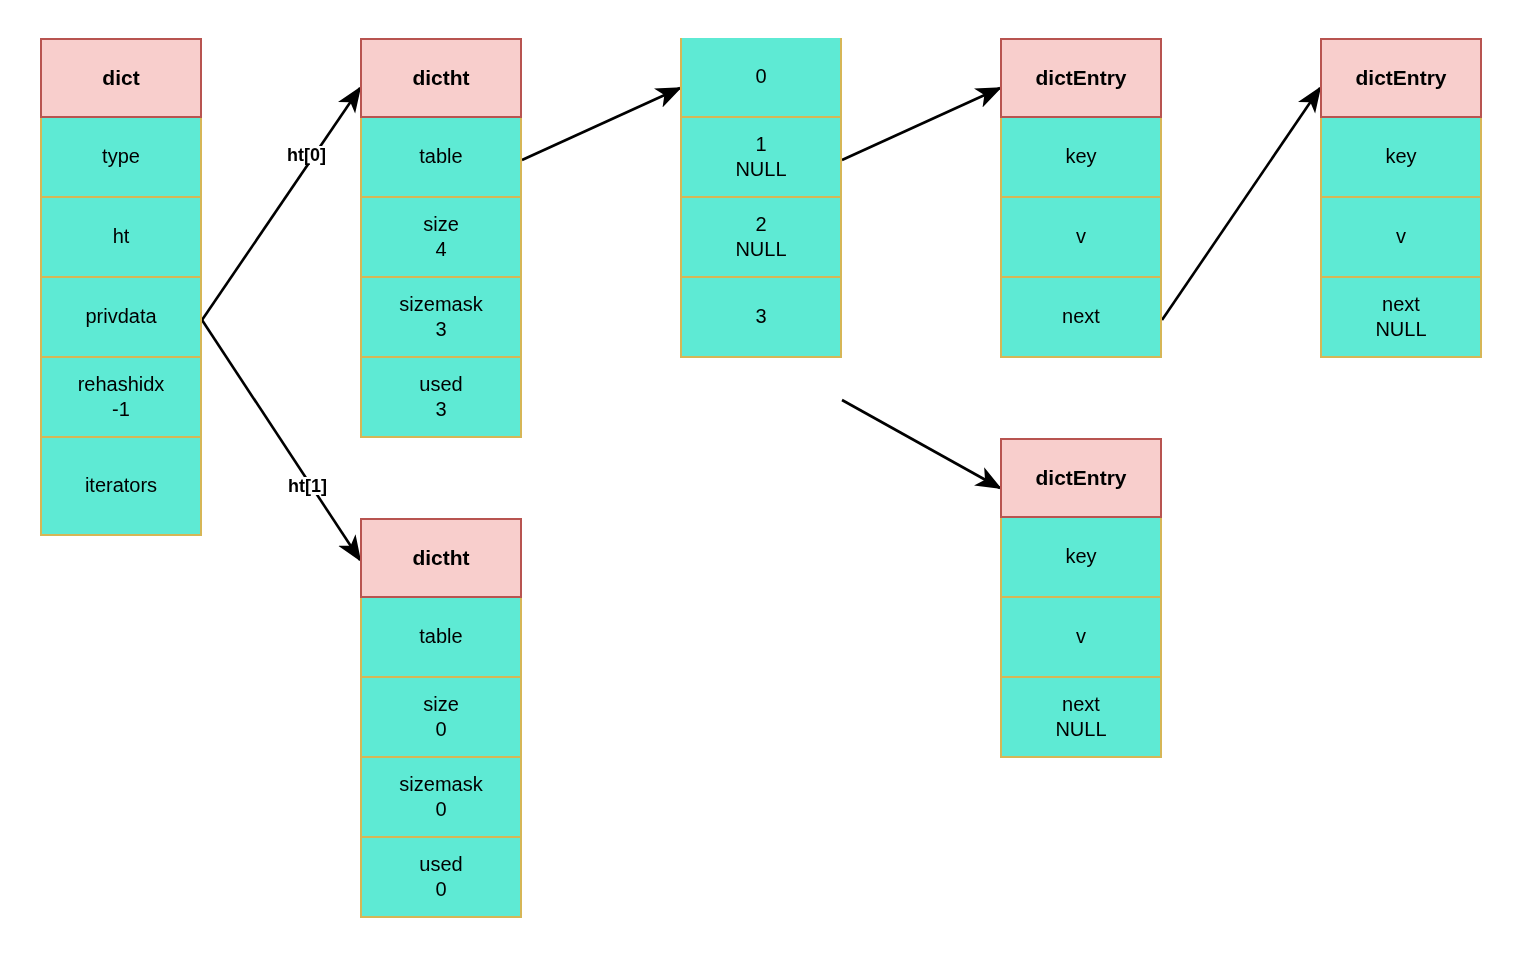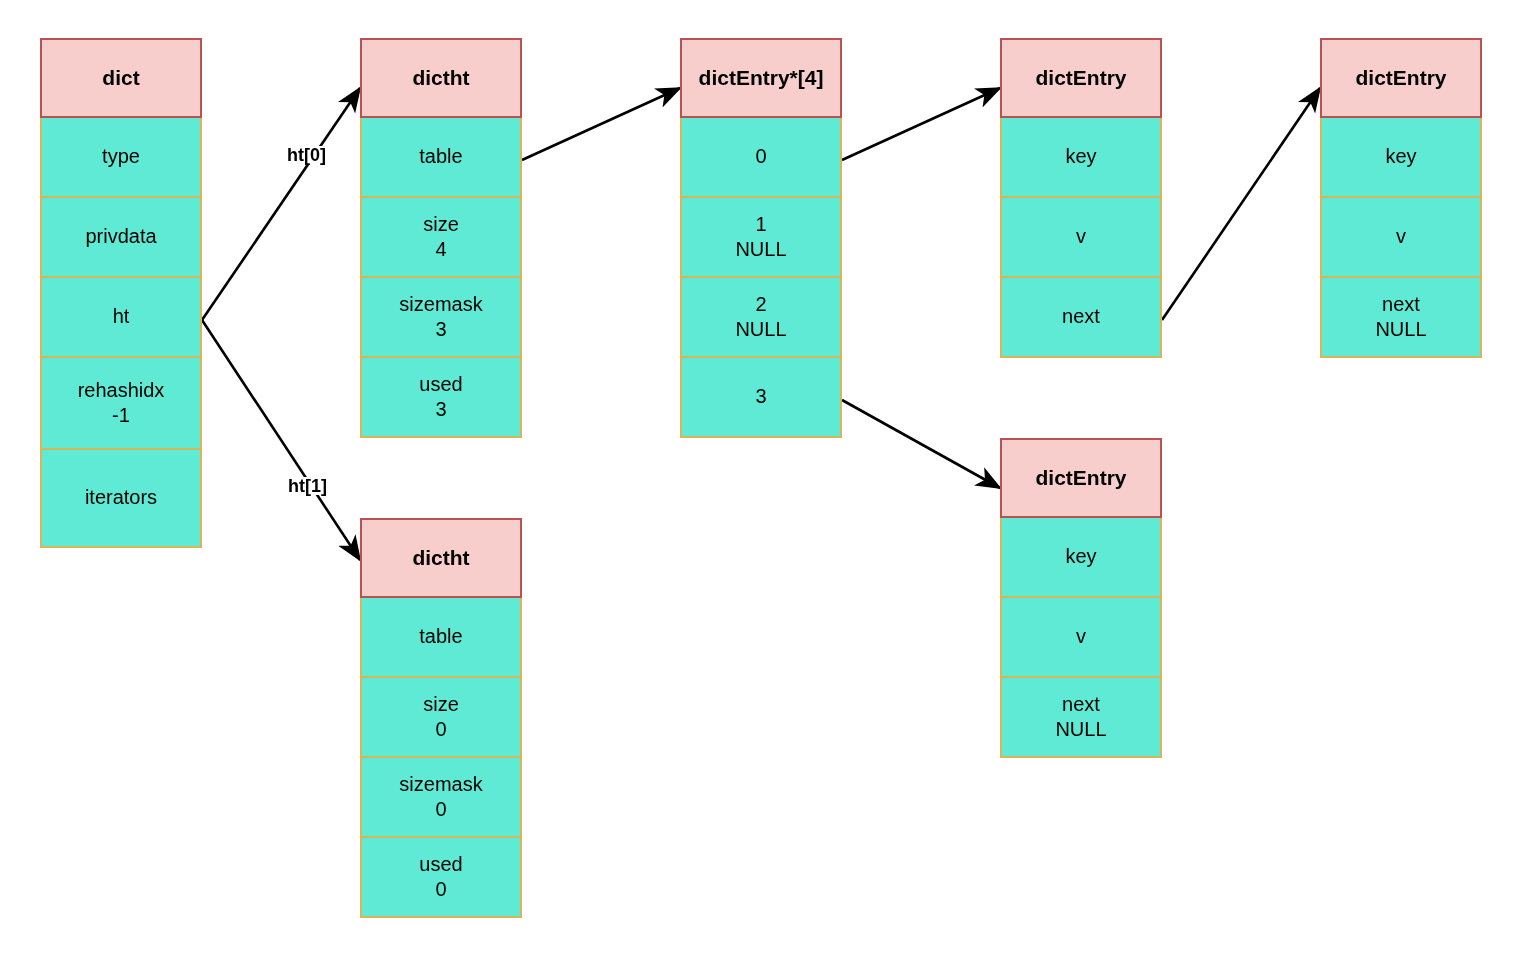--- a/index.html
+++ b/index.html
@@ -92,26 +92,26 @@
 
     <path d="M1162,320 L1320,88" fill="none" stroke="#000000" stroke-width="2.6" marker-end="url(#arrow)"></path>
   </svg>
 
   <div class="node" style="left:40px; top:38px; width:162px;">
     <div class="cell header" style="height:80px;">dict</div>
     <div class="cell field" style="height:80px;">
       <span class="val">type</span>
     </div>
     <div class="cell field" style="height:80px;">
+      <span class="val">ht</span>
+    </div>
+    <div class="cell field" style="height:80px;">
       <span class="val">privdata</span>
     </div>
     <div class="cell field" style="height:80px;">
-      <span class="val">ht</span>
-    </div>
-    <div class="cell field" style="height:92px;">
       <span class="val">rehashidx</span>
       <span class="val">-1</span>
     </div>
     <div class="cell field" style="height:98px;">
       <span class="val">iterators</span>
     </div>
   </div>
 
   <div class="node" style="left:360px; top:38px; width:162px;">
     <div class="cell header" style="height:80px;">dictht</div>
@@ -145,21 +145,20 @@
       <span class="val">sizemask</span>
       <span class="val">0</span>
     </div>
     <div class="cell field" style="height:80px;">
       <span class="val">used</span>
       <span class="val">0</span>
     </div>
   </div>
 
   <div class="node" style="left:680px; top:38px; width:162px;">
-    <div class="cell header" style="height:80px;">dictEntry*[4]</div>
     <div class="cell field" style="height:80px;">
       <span class="val">0</span>
     </div>
     <div class="cell field" style="height:80px;">
       <span class="val">1</span>
       <span class="val">NULL</span>
     </div>
     <div class="cell field" style="height:80px;">
       <span class="val">2</span>
       <span class="val">NULL</span>

